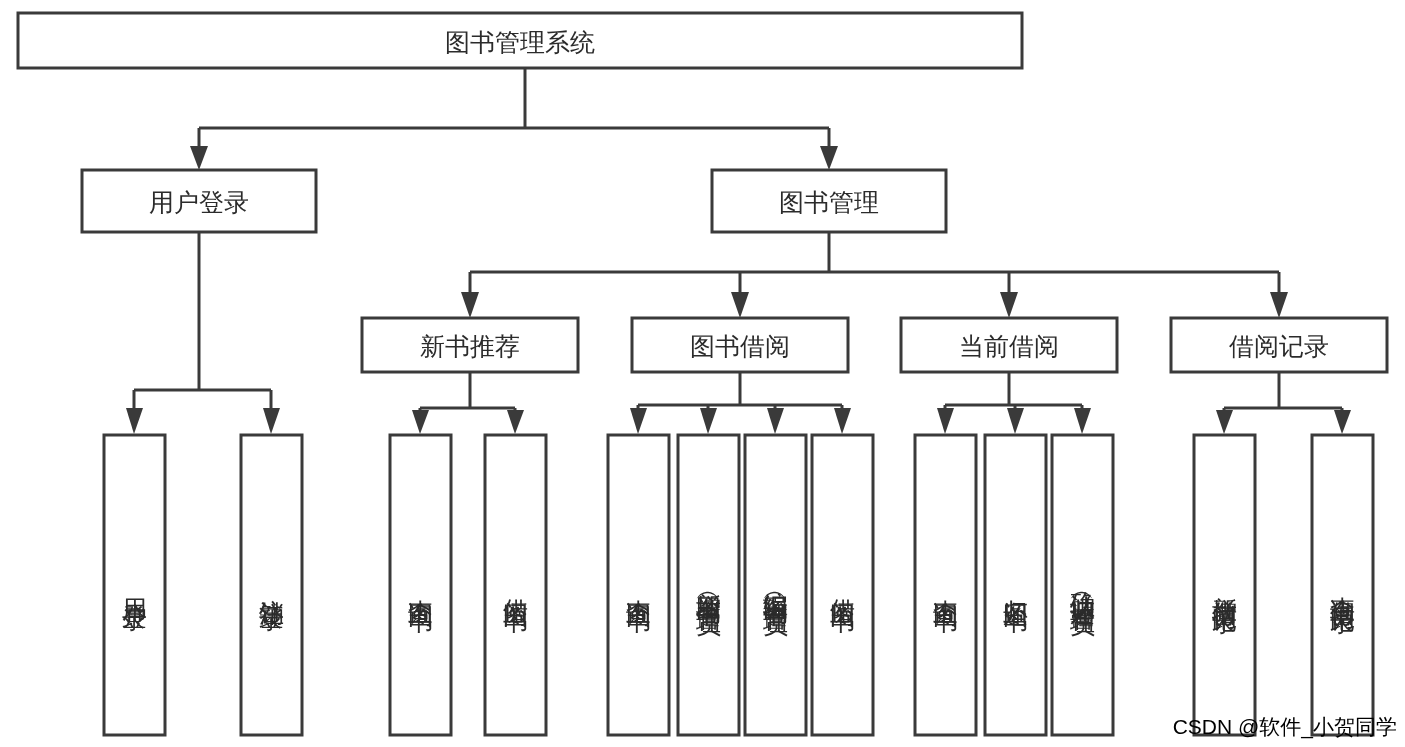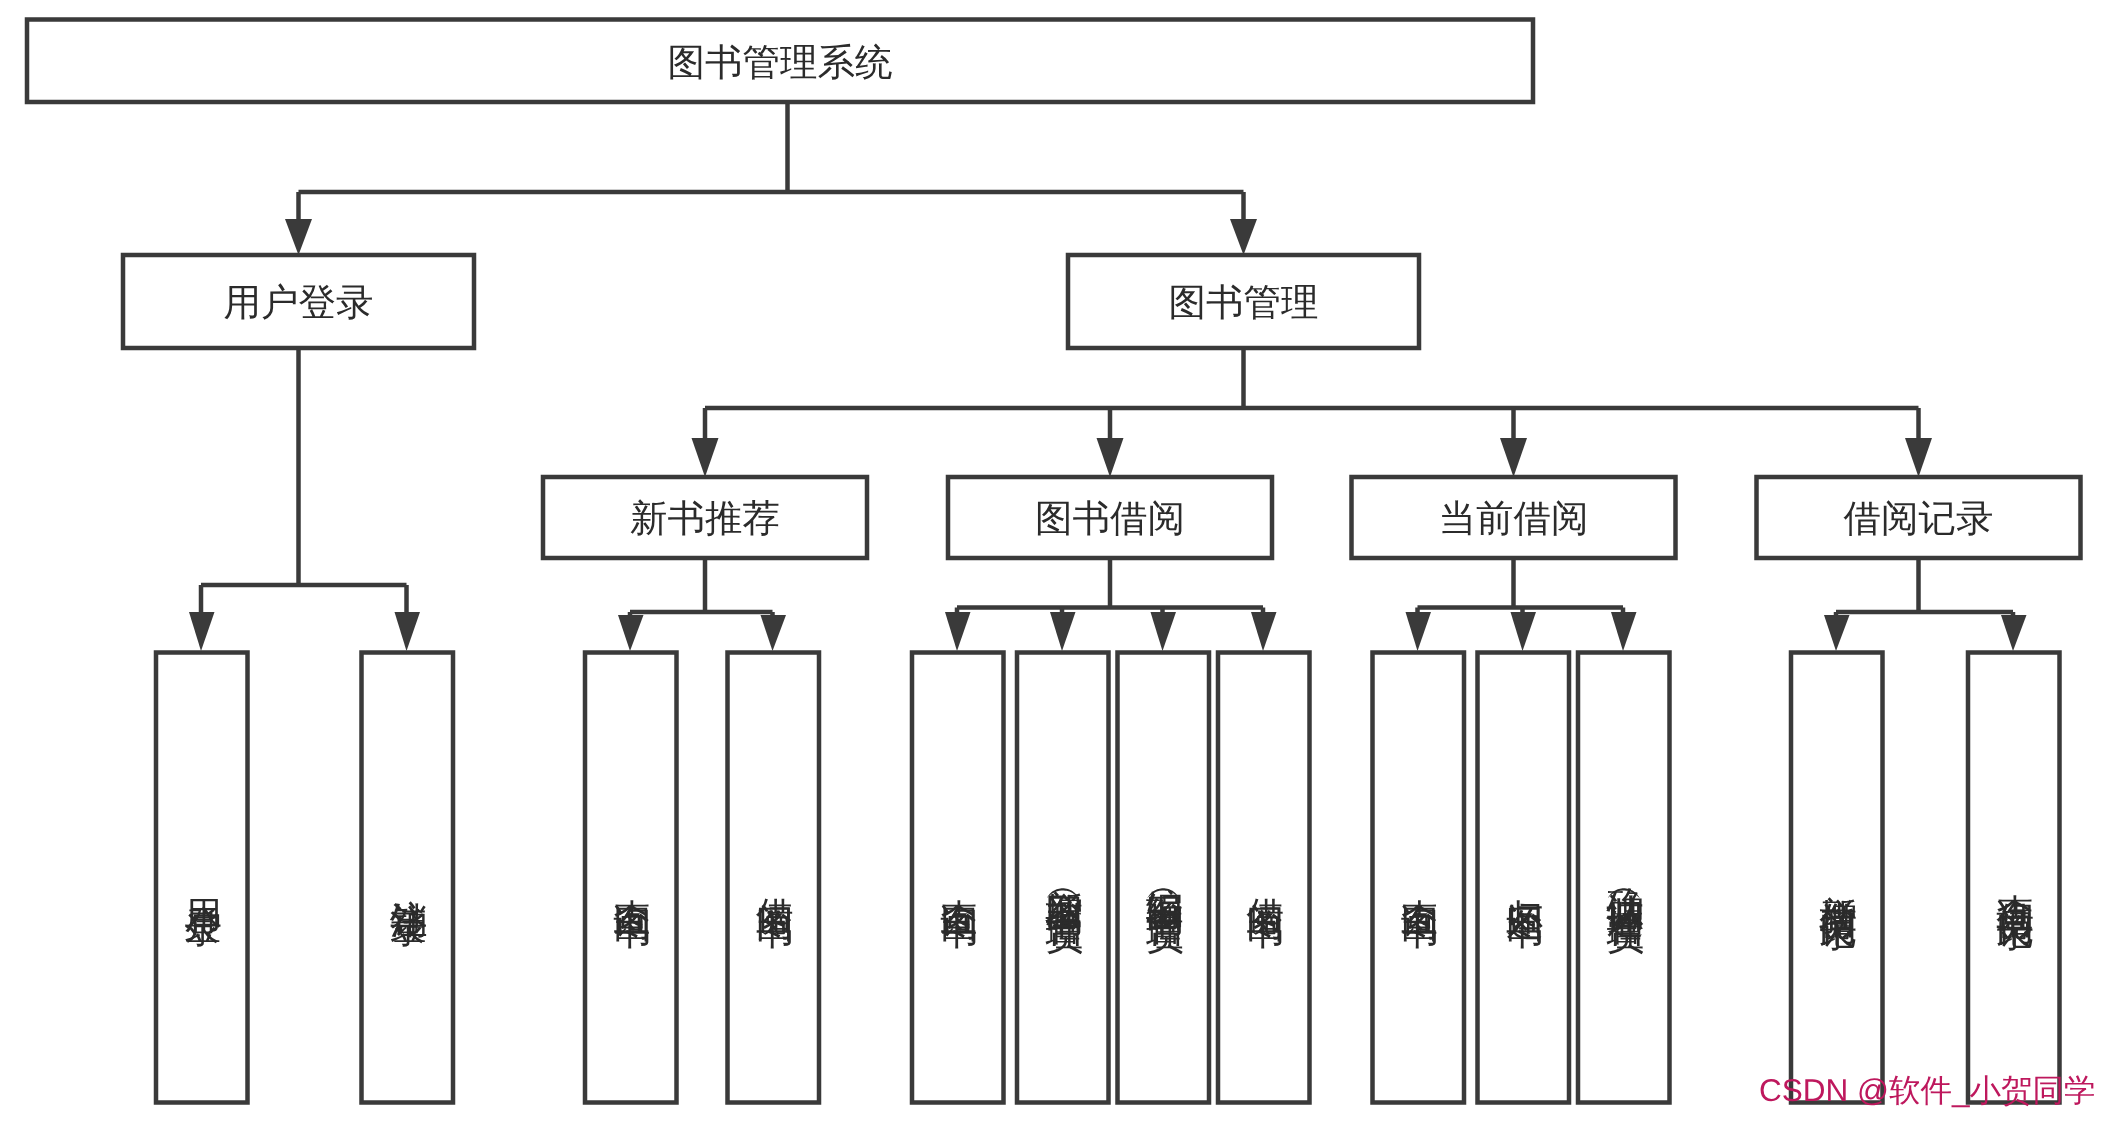--- a/index.html
+++ b/index.html
@@ -65,21 +65,21 @@
     color: #2b2b2b;
     letter-spacing: 3px;
     white-space: nowrap;
   }
   .watermark {
     position: absolute;
     right: 8px;
     bottom: 6px;
     font-family: "Liberation Sans", "DejaVu Sans", sans-serif;
     font-size: 21px;
-    color: #be185d;
+    color: #000000;
     white-space: nowrap;
     pointer-events: none;
   }
 </style>
 </head>
 <body>
 
 <div id="diagram-root">
 
   <svg class="diagram-canvas" viewBox="0 0 1405 747" xmlns="http://www.w3.org/2000/svg">

